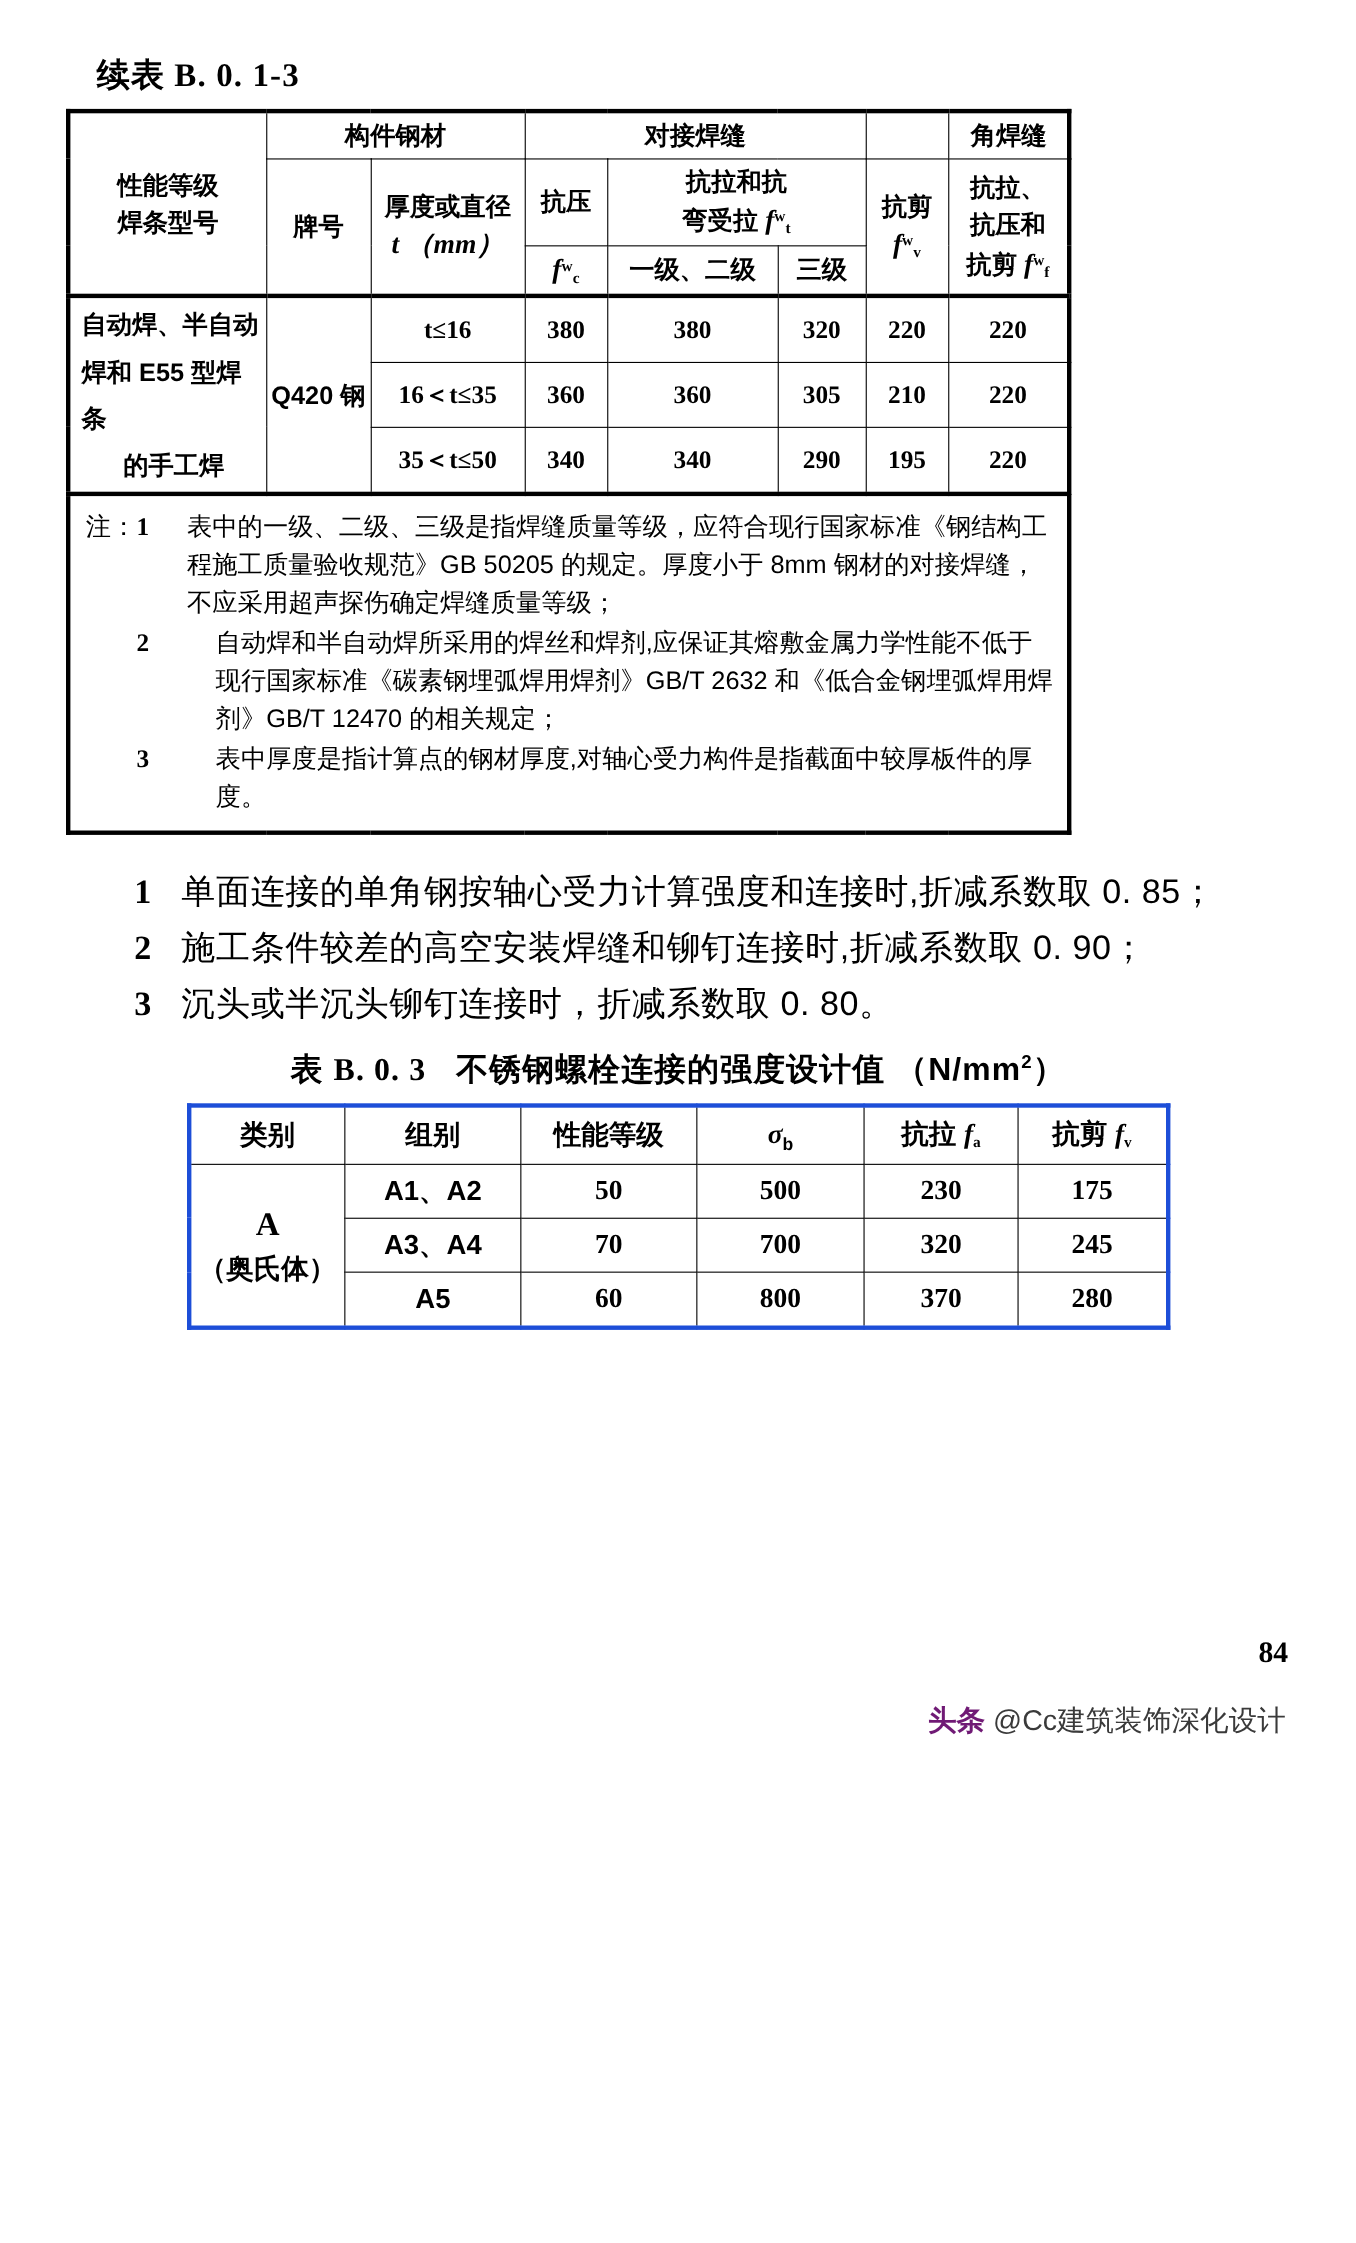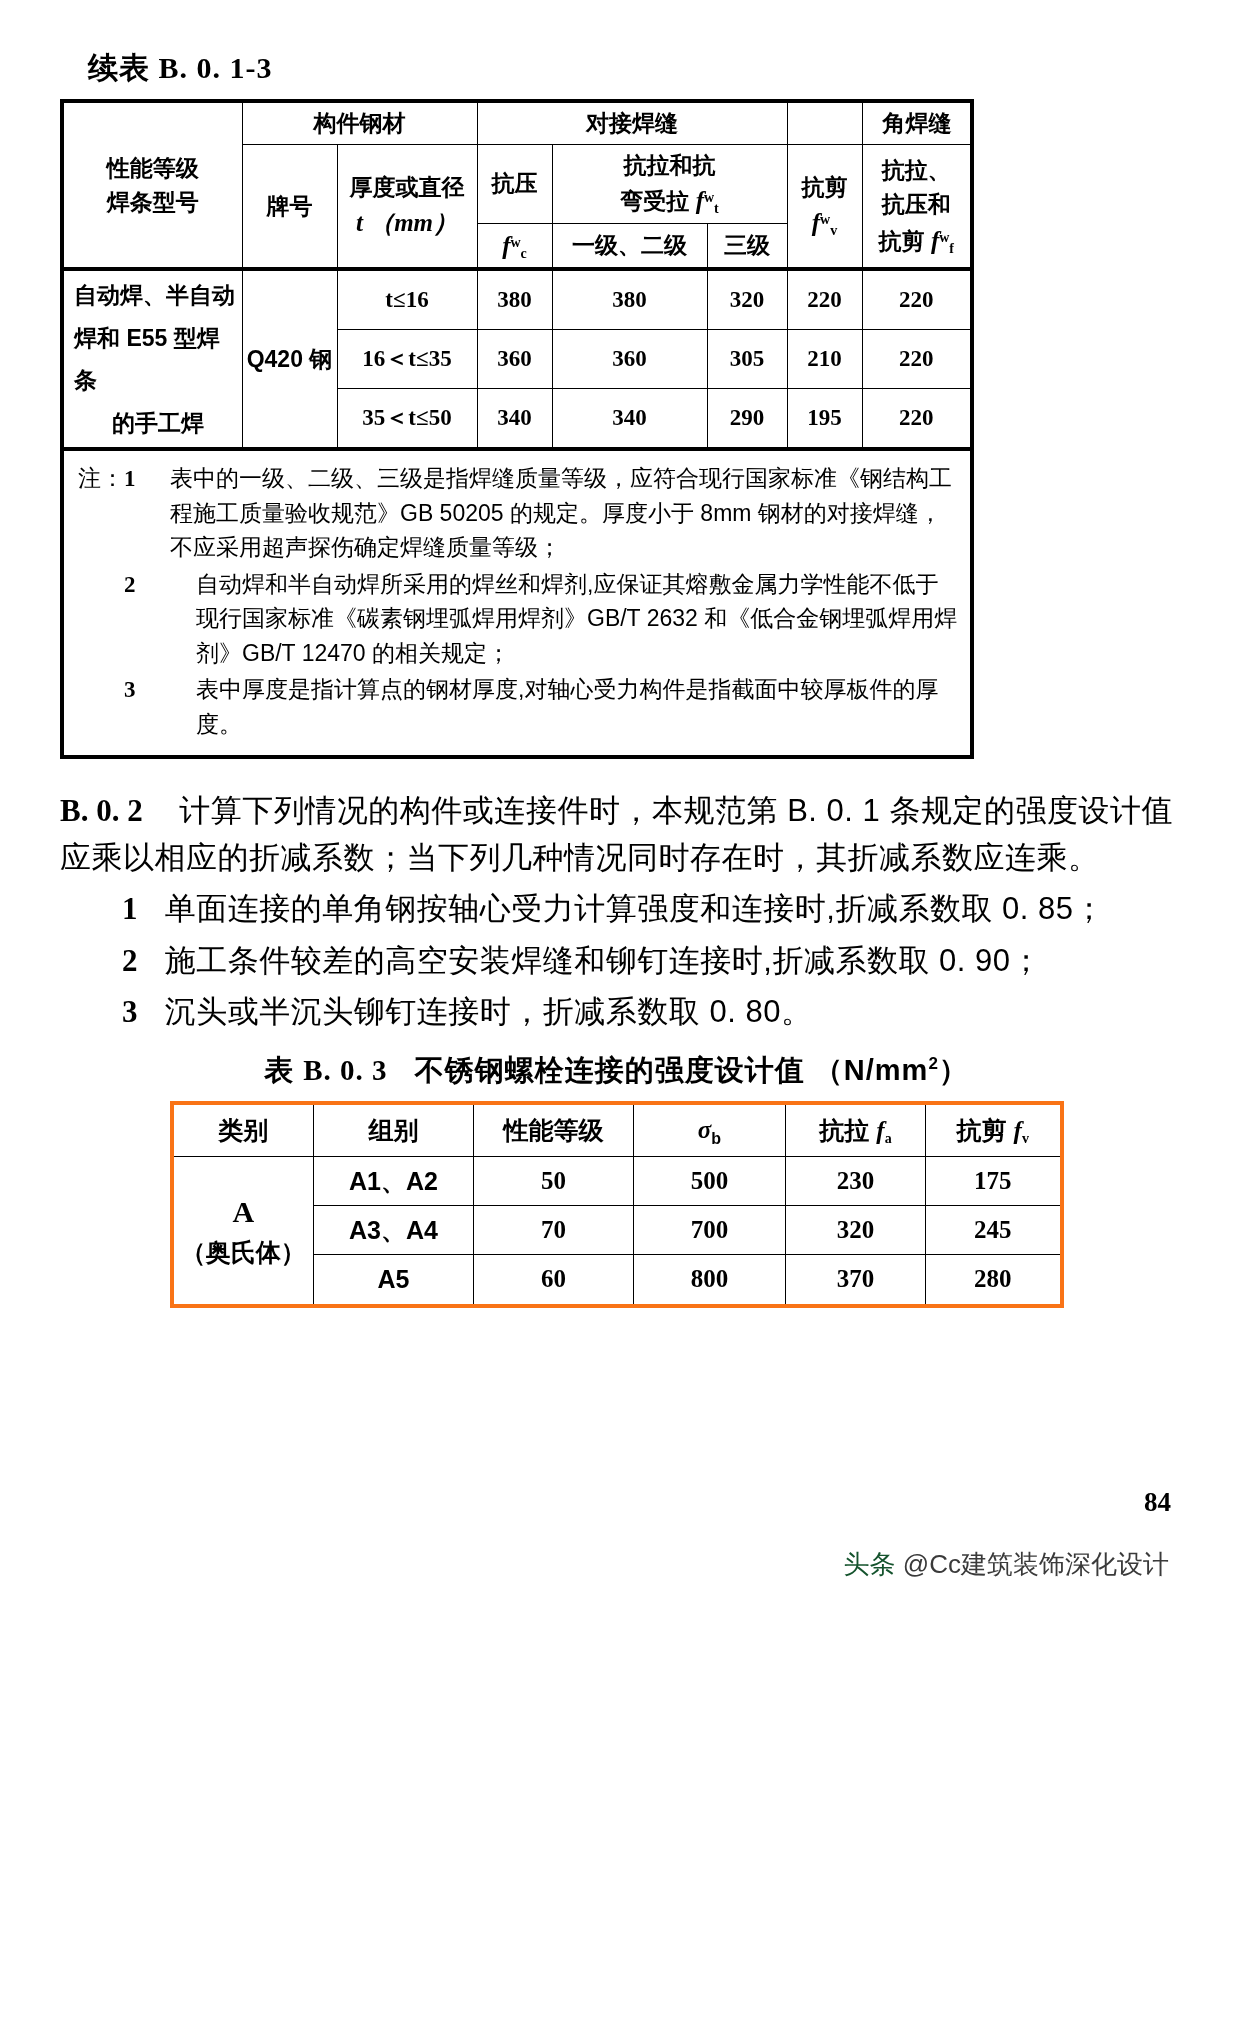--- a/index.html
+++ b/index.html
@@ -96,21 +96,21 @@
     font-weight:bold;
     font-family:"Liberation Sans","DejaVu Sans",sans-serif;
     margin:16px 0 10px 0;
     letter-spacing:1px;
   }
   .tbl-caption .nb{font-family:"Liberation Serif","DejaVu Serif",serif;}
   .tbl-caption sup{font-size:17px;}
 
   .tbl-b03{
     width:890px;
-    border:4px solid #f97316;
+    border:4px solid #1d4ed8;
     margin:0 auto;
   }
   .tbl-b03 td{
     border:1.5px solid #000;
     text-align:center;
     vertical-align:middle;
     font-size:25px;
     font-weight:bold;
     padding:6px 2px;
     font-family:"Liberation Sans","DejaVu Sans",sans-serif;
@@ -127,21 +127,21 @@
     font-family:"Liberation Serif","DejaVu Serif",serif;
   }
   .watermark{
     position:absolute;
     right:64px;
     bottom:34px;
     font-size:26px;
     color:#3a3a3a;
     font-family:"Liberation Sans","DejaVu Sans",sans-serif;
   }
-  .watermark .wm-head{font-weight:normal;color:#14532d;}
+  .watermark .wm-head{font-weight:bold;color:#701a75;}
 </style>
 </head>
 <body>
 
 <div class="page">
 
   <div class="cont-caption">
     <span class="cn">续表</span>
     <span>B. 0. 1-3</span>
   </div>
@@ -252,24 +252,20 @@
         <div class="note-row">
           <span class="note-lbl" style="padding-left:46px;"><span class="nb">3</span></span>
           <span class="note-txt">表中厚度是指计算点的钢材厚度,对轴心受力构件是指截面中较厚板件的厚度。</span>
         </div>
       </td>
     </tr>
   </tbody>
     </table>
 
   <div class="body-sec">
-    <p class="para">
-      <span class="tag">B. 0. 2</span>
-      &nbsp;&nbsp;&nbsp;<span>计算下列情况的构件或连接件时，本规范第 B. 0. 1 条规定的强度设计值应乘以相应的折减系数；当下列几种情况同时存在时，其折减系数应连乘。</span>
-    </p>
     <p class="para">
       <span class="ind"></span><span class="n">1</span>&nbsp;&nbsp;&nbsp;<span>单面连接的单角钢按轴心受力计算强度和连接时,折减系数取 0. 85；</span>
     </p>
     <p class="para">
       <span class="ind"></span><span class="n">2</span>&nbsp;&nbsp;&nbsp;<span>施工条件较差的高空安装焊缝和铆钉连接时,折减系数取 0. 90；</span>
     </p>
     <p class="para">
       <span class="ind"></span><span class="n">3</span>&nbsp;&nbsp;&nbsp;<span>沉头或半沉头铆钉连接时，折减系数取 0. 80。</span>
     </p>
   </div>

